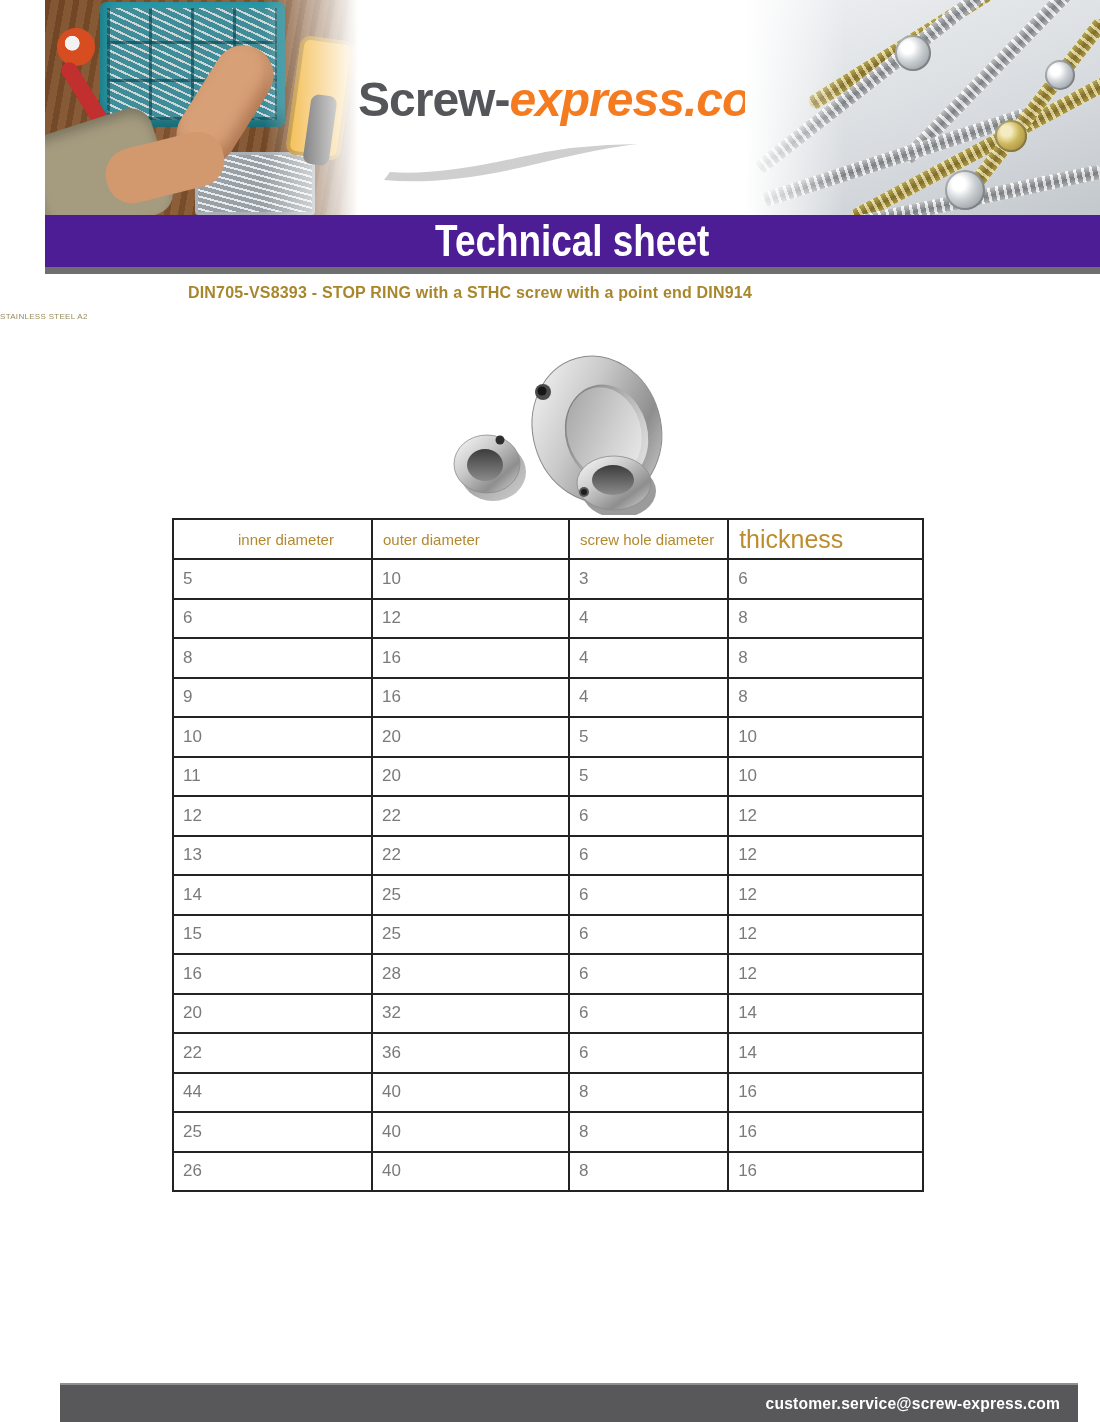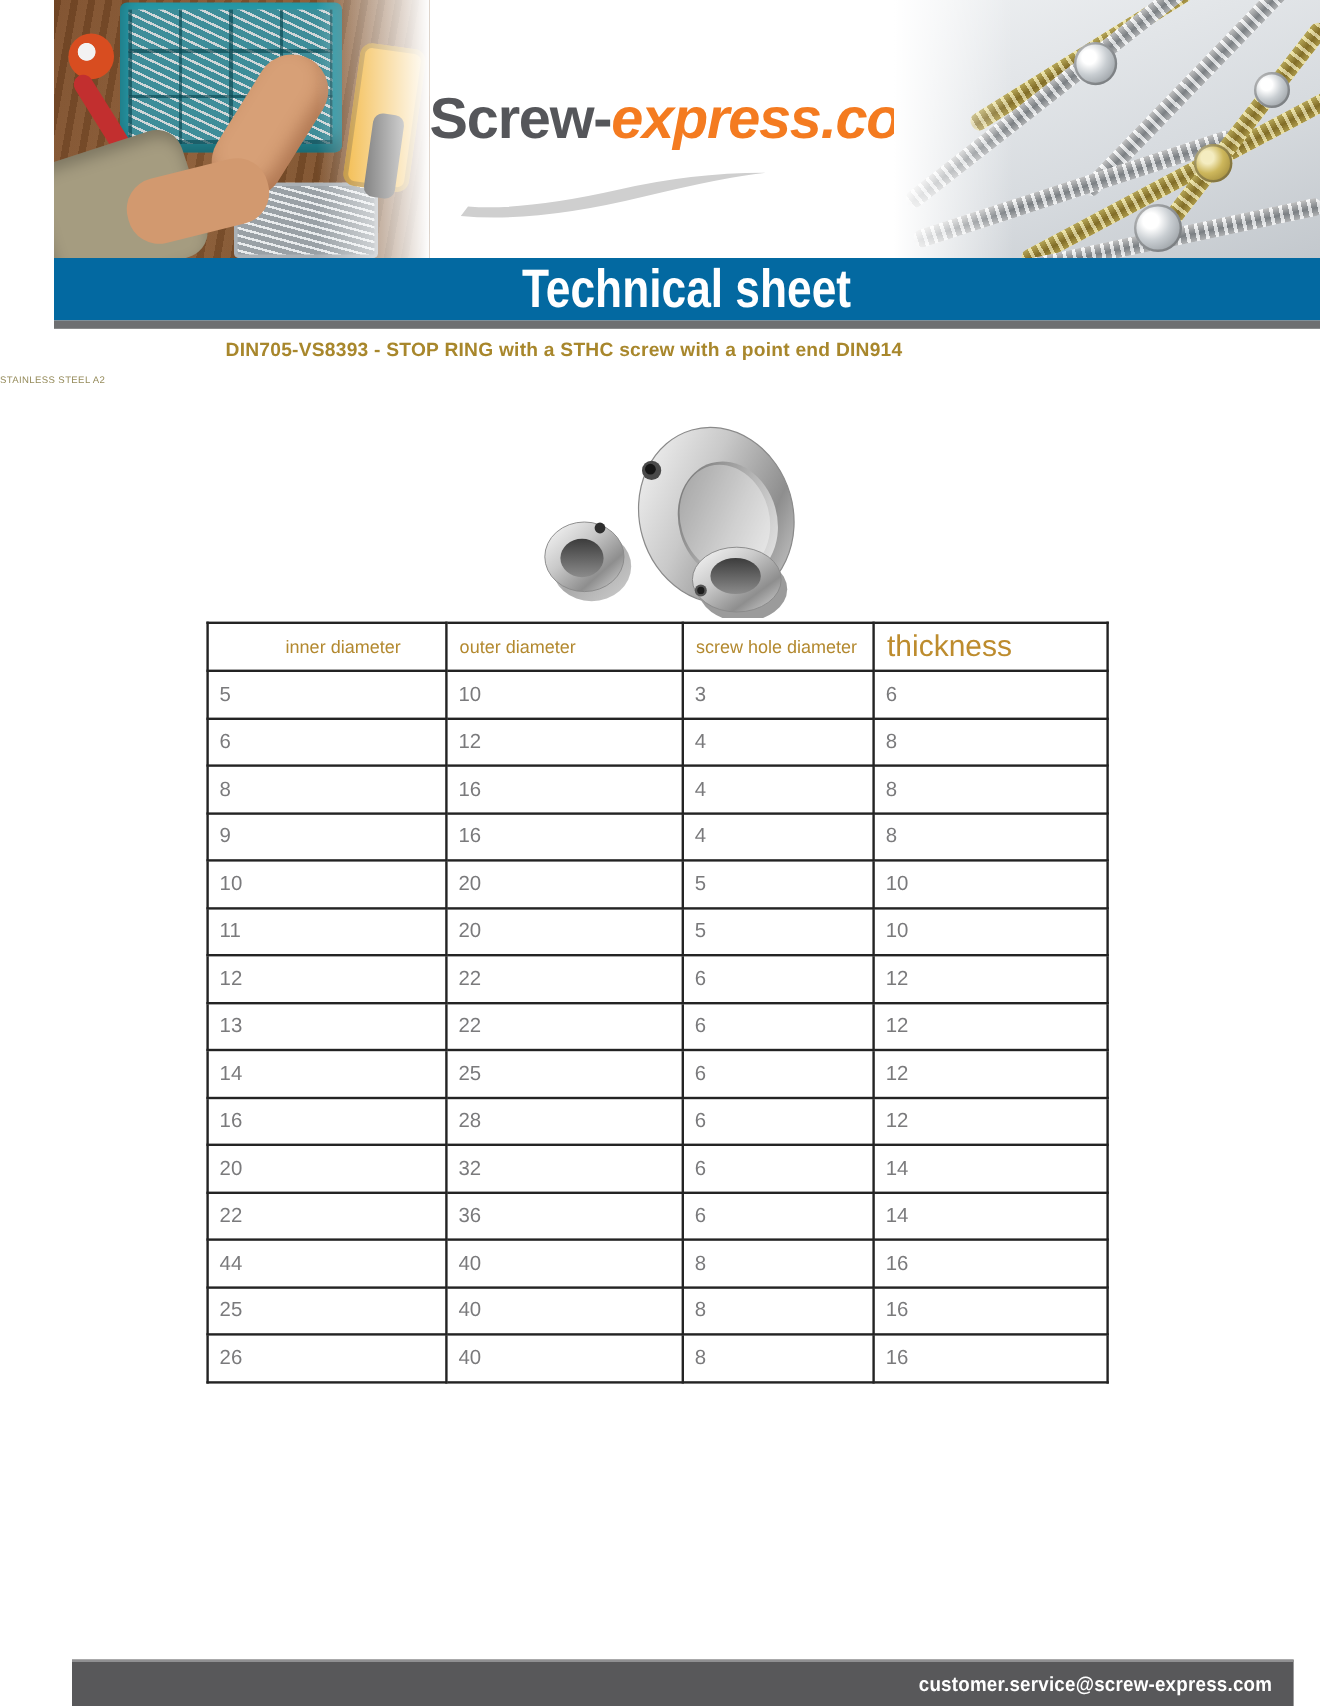--- a/index.html
+++ b/index.html
@@ -50,21 +50,21 @@
     box-shadow:inset 0 0 0 2px rgba(60,60,60,.35);}
   .screwhead.brassh{background:radial-gradient(circle at 35% 35%,#f4ecc0 0 18%,#cdb75c 45%,#8a742c 100%);}
   
   .logo-wrap{position:absolute;left:358px;top:0;width:387px;height:215px;background:#ffffff;}
   .logo-line{position:absolute;left:0;top:72px;width:100%;text-align:center;
     font-size:48px;font-weight:700;letter-spacing:-1px;white-space:nowrap;}
   .logo-part1{color:#55565a;}
   .logo-part2{color:#f47b20;font-style:italic;}
   .logo-swoosh{position:absolute;left:18px;top:138px;}
   
-  .banner{position:absolute;left:45px;top:215px;width:1055px;height:52px;background:#0369a1;
+  .banner{position:absolute;left:45px;top:215px;width:1055px;height:52px;background:#4c1d95;
     display:flex;align-items:center;justify-content:center;}
   .banner-text{color:#ffffff;font-size:45px;font-weight:700;transform:scaleX(.82);
     letter-spacing:0px;white-space:nowrap;}
   .banner-strip{position:absolute;left:45px;top:267px;width:1055px;height:7px;background:#6e6f71;}
   
   .doc-title{position:absolute;left:0;top:284px;width:940px;text-align:center;
     color:#a8872c;font-size:16px;font-weight:700;letter-spacing:.2px;}
   .doc-subtitle{position:absolute;left:0;top:312px;width:1100px;text-align:left;
     color:#968c5c;font-size:8px;font-weight:400;letter-spacing:.3px;}
   
@@ -241,20 +241,26 @@
         <td>6</td>
         <td>12</td>
       </tr>
       <tr>
         <td>14</td>
         <td>25</td>
         <td>6</td>
         <td>12</td>
       </tr>
       <tr>
+        <td>15</td>
+        <td>25</td>
+        <td>6</td>
+        <td>12</td>
+      </tr>
+      <tr>
         <td>16</td>
         <td>28</td>
         <td>6</td>
         <td>12</td>
       </tr>
       <tr>
         <td>20</td>
         <td>32</td>
         <td>6</td>
         <td>14</td>

